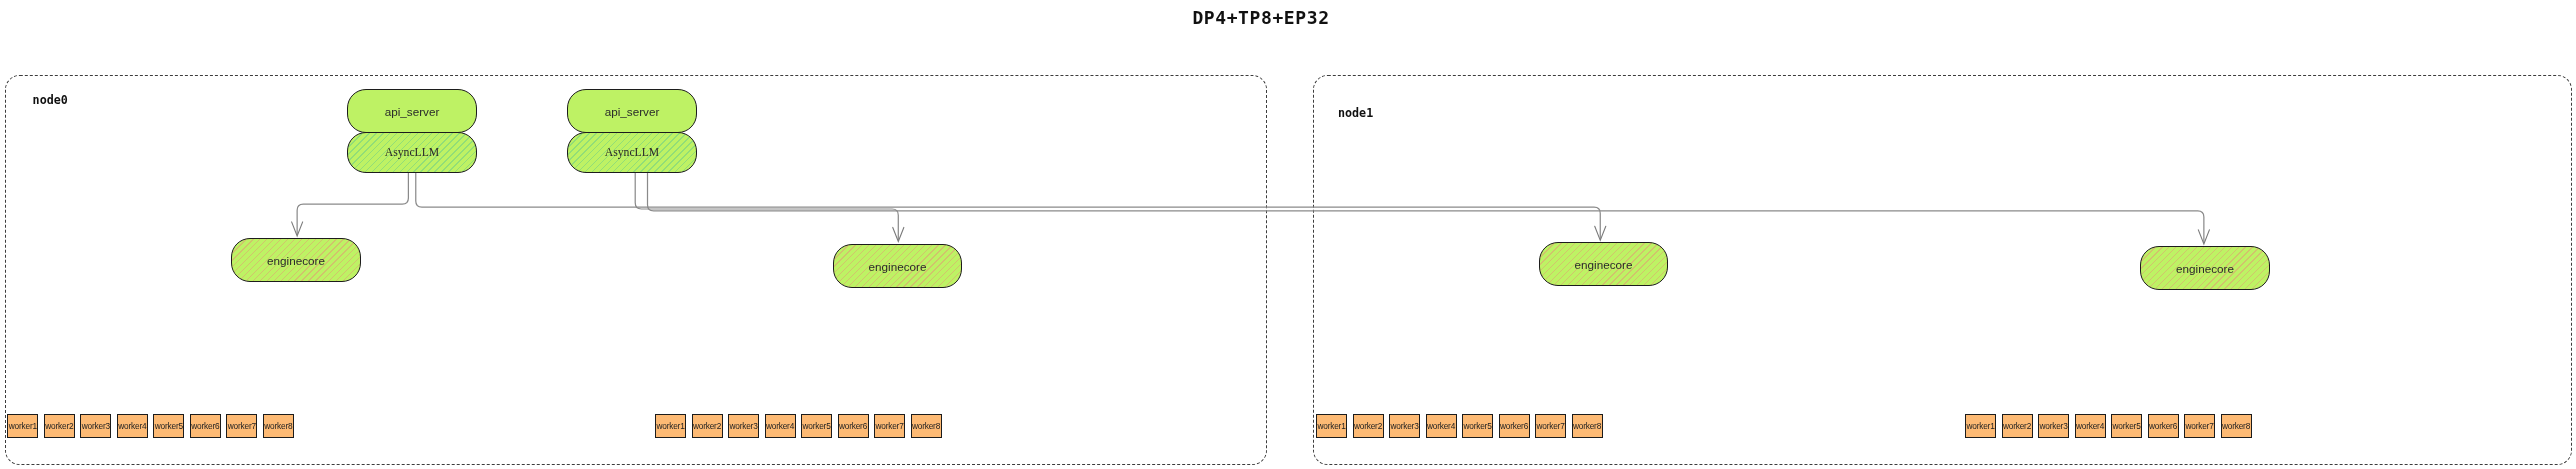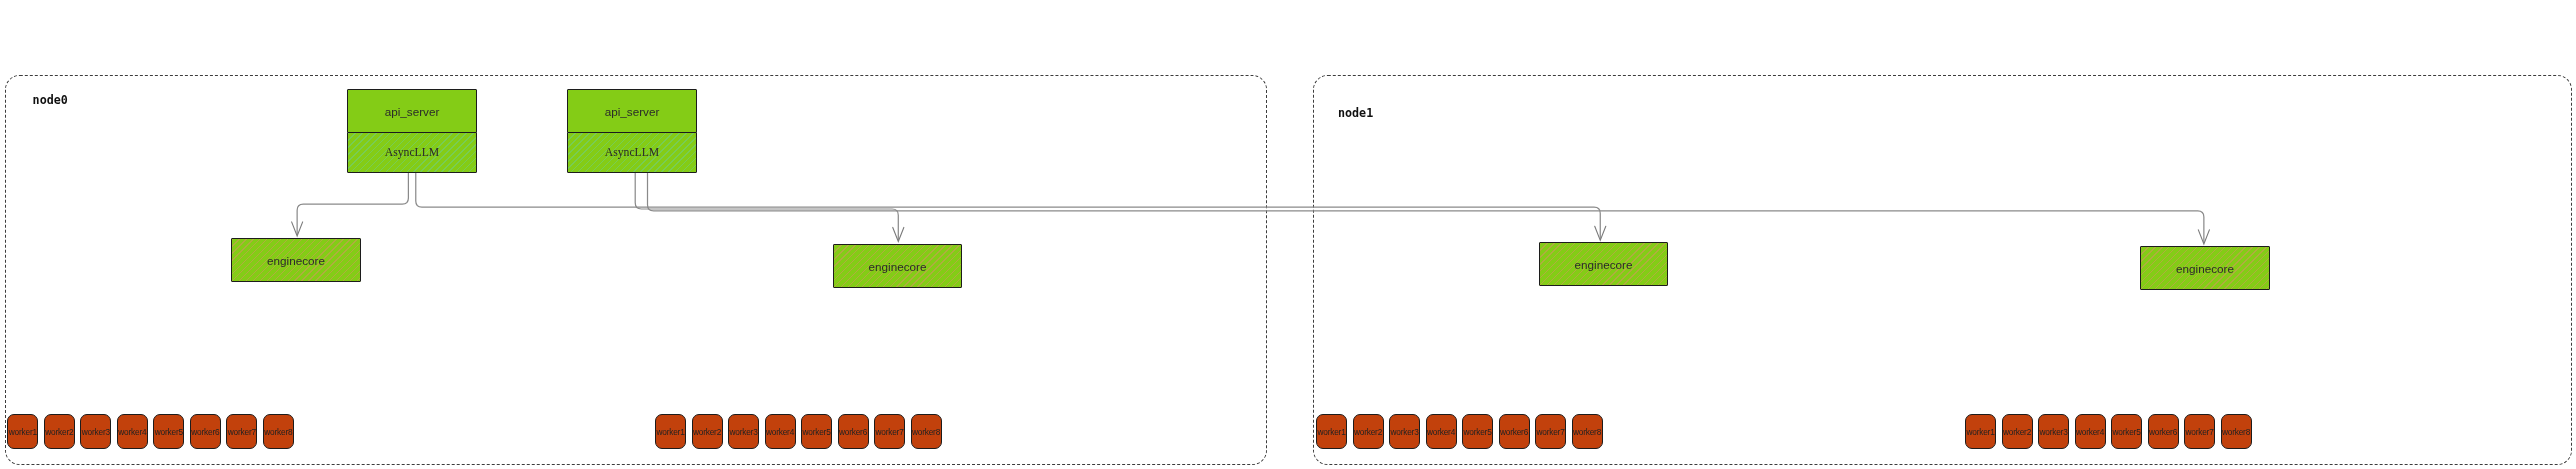--- a/index.html
+++ b/index.html
@@ -14,51 +14,52 @@
   }
   .frame {
     position:absolute; border:1.5px dashed #3d3d3d; border-radius:14.8px;
     background:transparent;
   }
   .nlabel {
     position:absolute; font-family:"DejaVu Sans Mono", monospace;
     font-size:11.7px; font-weight:600; color:#111;margin-left:8px;
   }
   .box {
-    position:absolute; border:1.5px solid #1c1c1c; border-radius:1px;
-    background:#84cc16; display:flex; align-items:center; justify-content:center;
+    position:absolute; border:1.5px solid #1c1c1c; border-radius:19px;
+    background:#bef264; display:flex; align-items:center; justify-content:center;
     font-size:11.7px; color:#2a2a2a; box-sizing:border-box;
   }
   .hatch-green {
     background-image: repeating-linear-gradient(135deg,
       rgba(110,205,135,0.55) 0px, rgba(110,205,135,0.55) 1px,
       transparent 1px, transparent 4.9px);
     font-family: Liberation Serif, serif;
   }
   .hatch-red {
     background-image: repeating-linear-gradient(135deg,
       rgba(235,130,120,0.42) 0px, rgba(235,130,120,0.42) 0.9px,
       transparent 0.9px, transparent 4.9px);
   }
   .workers { position:absolute; display:flex; gap:5.5px; }
   .worker {
-    width:31px; height:35px; border:1.2px solid #1c1c1c; border-radius:7px;
-    background:#c2410c; display:flex; align-items:center; justify-content:center;
+    width:31px; height:24px; border:1.2px solid #1c1c1c; border-radius:0;
+    background:#fdba74; display:flex; align-items:center; justify-content:center;
     font-size:8.3px; letter-spacing:-0.2px; color:#222; box-sizing:border-box;
     flex:0 0 auto;
   }
   svg.edges { position:absolute; left:0; top:0; pointer-events:none; }
   .edge { stroke:#8a8a8a; stroke-width:2; fill:none; stroke-linecap:round; }
   .arrowhead { stroke:#7a7a7a; stroke-width:1.8; fill:none; stroke-linecap:round; }
 </style>
 </head>
 <body>
 
 <div class="canvas">
 
+  <div class="title">DP4+TP8+EP32</div>
 
   <div class="frame" style="left:4.9px; top:75px; width:1260px; height:388px;"></div>
   <div class="nlabel" style="left:24.6px; top:93px;">node0</div>
 
   <div class="frame" style="left:1313px; top:75px; width:1257px; height:388px;"></div>
   <div class="nlabel" style="left:1330px; top:106px;">node1</div>
 
   <svg class="edges" width="2576" height="469" viewBox="0 0 4188 763">
 
     <path class="edge" d="M 663 282 V 322 Q 663 332 653 332 H 492 Q 482 332 482 342 V 381"></path>

